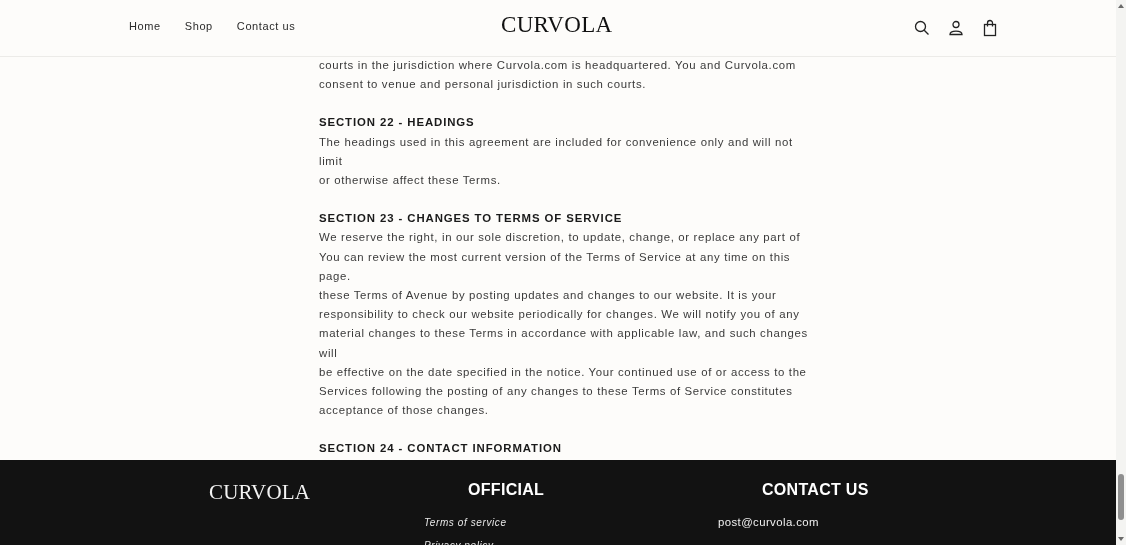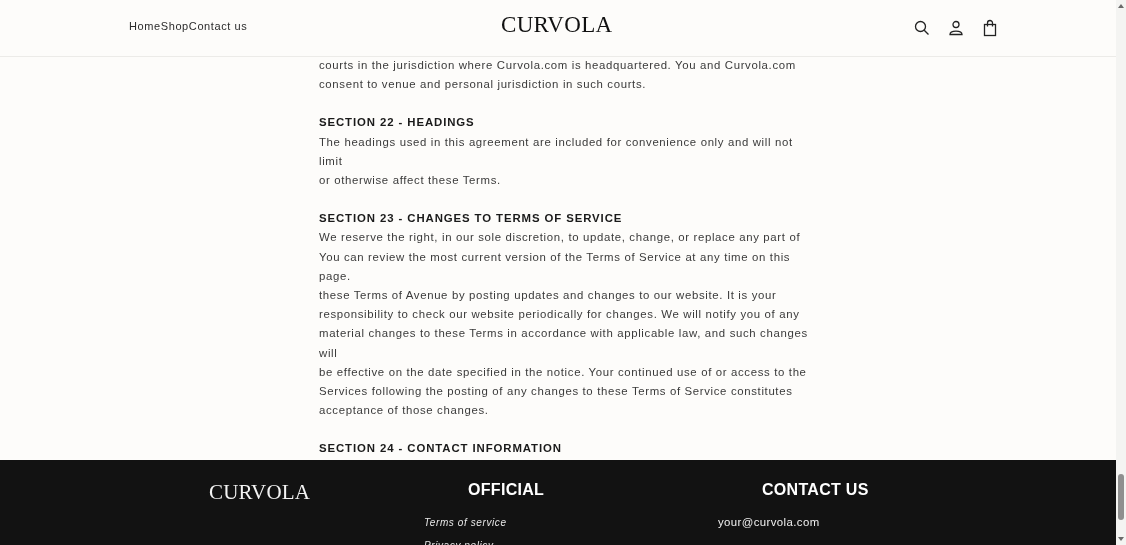--- a/index.html
+++ b/index.html
@@ -7,21 +7,21 @@
     width:1126px; height:545px; overflow:hidden; position:relative;
     background:#fdfcfa;
     font-family:"Liberation Sans", sans-serif;
     color:#1f1f1f;
   }
   .viewport { position:absolute; left:0; top:0; width:1116px; height:545px; overflow:hidden; background:#fdfcfa; }
   .header {
     position:absolute; left:0; top:0; width:1116px; height:56px;
     background:#fdfcfa; border-bottom:1px solid #ecebe8; z-index:5;
   }
-  .nav { position:absolute; left:129px; top:20px; display:flex; gap:0; }
+  .nav { position:absolute; left:129px; top:20px; display:flex; gap:24px; }
   .nav a { font-size:11px; letter-spacing:0.6px; color:#2b2b2b; text-decoration:none; }
   .logo {
     position:absolute; left:501px; top:12px;
     font-family:"Liberation Serif", serif; font-size:23px; letter-spacing:0.3px; color:#111;
   }
   .icons { position:absolute; left:912px; top:18px; display:flex; gap:14px; }
   .icons span { width:20px; height:20px; display:inline-flex; align-items:center; justify-content:center; cursor:pointer; }
   .content {
     position:absolute; left:319px; top:56px; width:500px;
     font-size:11.4px; letter-spacing:0.65px; line-height:19.2px; color:#3a3a3a;
@@ -98,21 +98,21 @@
     <p>For questions about the Terms of Service, please contact us at post@curvola.com.</p>
     <p>Company Information: Robin Hood LLC, 1603 Capitol Avenue, Cheyenne, WY 82001, USA</p>
   </div>
 
   <div class="footer">
     <div class="f-logo">CURVOLA</div>
     <div class="f-col-title" style="left:424px; top:21px;">OFFICIAL</div>
     <a href="#" class="f-link" style="left:424px; top:57px;">Terms of service</a>
     <a href="#" class="f-link" style="left:424px; top:80px;">Privacy policy</a>
     <div class="f-col-title" style="left:718px; top:21px;">CONTACT US</div>
-    <div class="f-email" style="left:718px; top:56px;">your@curvola.com</div>
+    <div class="f-email" style="left:718px; top:56px;">post@curvola.com</div>
   </div>
 </div>
 
 <div class="scrollbar">
   <div class="sb-up"></div>
   <div class="sb-thumb"></div>
   <div class="sb-down"></div>
 </div>
 
 </body></html>

